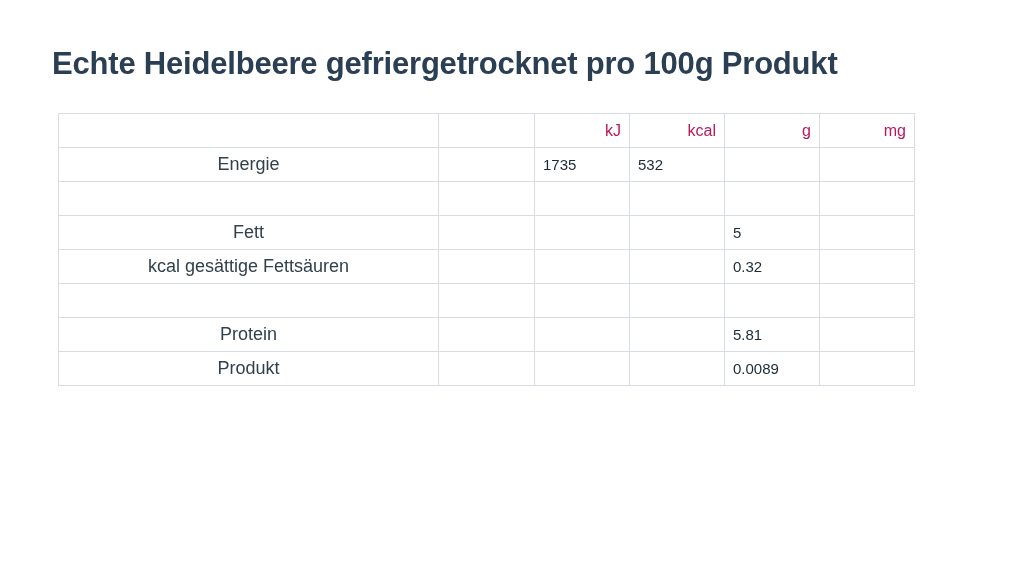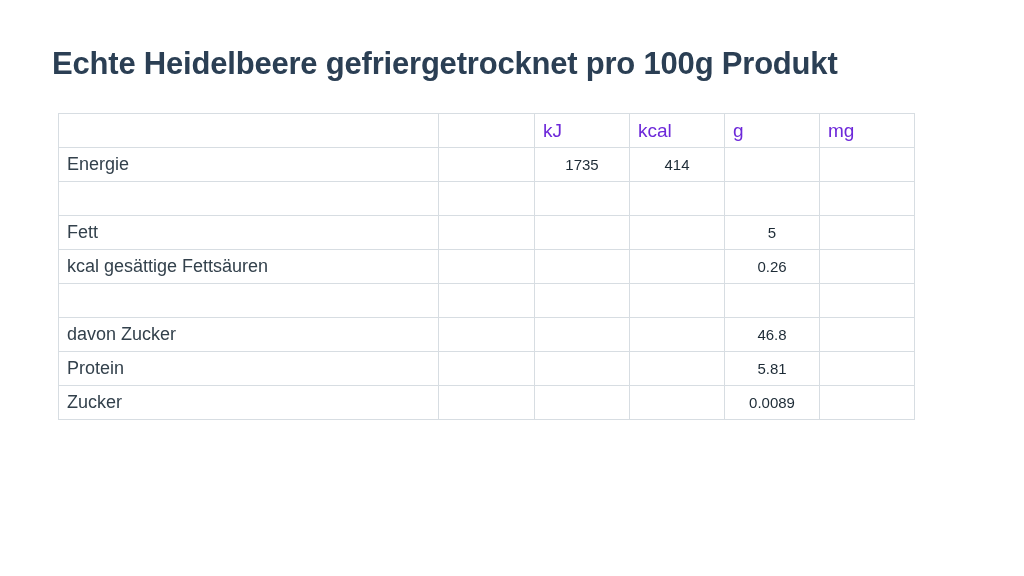--- a/index.html
+++ b/index.html
@@ -51,35 +51,34 @@
   }
   col.c-label { width: 380px; }
   col.c-blank { width: 96px; }
   col.c-kj    { width: 95px; }
   col.c-kcal  { width: 95px; }
   col.c-g     { width: 95px; }
   col.c-mg    { width: 95px; }
 
   thead td, thead th {
     height: 32px;
-    font-size: 19px;
+    font-size: 16px;
     font-weight: 700;
-    color: #6d28d9;
-    text-align: left;
+    color: #be185d;
+    text-align: right;
   }
   td.label {
     font-size: 18px;
     color: #33414c;
-    text-align: left;
+    text-align: center;
     padding-left: 16px;
   }
   td.num {
     font-size: 15px;
     color: #1d2b36;
-    text-align: center;
   }
   td.empty { }
   tr.spacer td { height: 34px; }
 </style>
 </head>
 <body>
 
 <div class="page">
 
   <div class="title">Echte Heidelbeere gefriergetrocknet pro 100g Produkt</div>
@@ -102,21 +101,21 @@
           <th>kcal</th>
           <th>g</th>
           <th>mg</th>
         </tr>
       </thead>
       <tbody>
         <tr>
           <td class="label">Energie</td>
           <td class="empty"></td>
           <td class="num">1735</td>
-          <td class="num">414</td>
+          <td class="num">532</td>
           <td class="num"></td>
           <td class="num"></td>
         </tr>
         <tr class="spacer">
           <td class="label"></td>
           <td class="empty"></td>
           <td class="num"></td>
           <td class="num"></td>
           <td class="num"></td>
           <td class="num"></td>
@@ -127,49 +126,41 @@
           <td class="num"></td>
           <td class="num"></td>
           <td class="num">5</td>
           <td class="num"></td>
         </tr>
         <tr>
           <td class="label">kcal gesättige Fettsäuren</td>
           <td class="empty"></td>
           <td class="num"></td>
           <td class="num"></td>
-          <td class="num">0.26</td>
+          <td class="num">0.32</td>
           <td class="num"></td>
         </tr>
         <tr class="spacer">
           <td class="label"></td>
           <td class="empty"></td>
           <td class="num"></td>
           <td class="num"></td>
           <td class="num"></td>
           <td class="num"></td>
         </tr>
         <tr>
-          <td class="label">davon Zucker</td>
-          <td class="empty"></td>
-          <td class="num"></td>
-          <td class="num"></td>
-          <td class="num">46.8</td>
-          <td class="num"></td>
-        </tr>
-        <tr>
           <td class="label">Protein</td>
           <td class="empty"></td>
           <td class="num"></td>
           <td class="num"></td>
           <td class="num">5.81</td>
           <td class="num"></td>
         </tr>
         <tr>
-          <td class="label">Zucker</td>
+          <td class="label">Produkt</td>
           <td class="empty"></td>
           <td class="num"></td>
           <td class="num"></td>
           <td class="num">0.0089</td>
           <td class="num"></td>
         </tr>
       </tbody>
     </table>
   </div>
 

